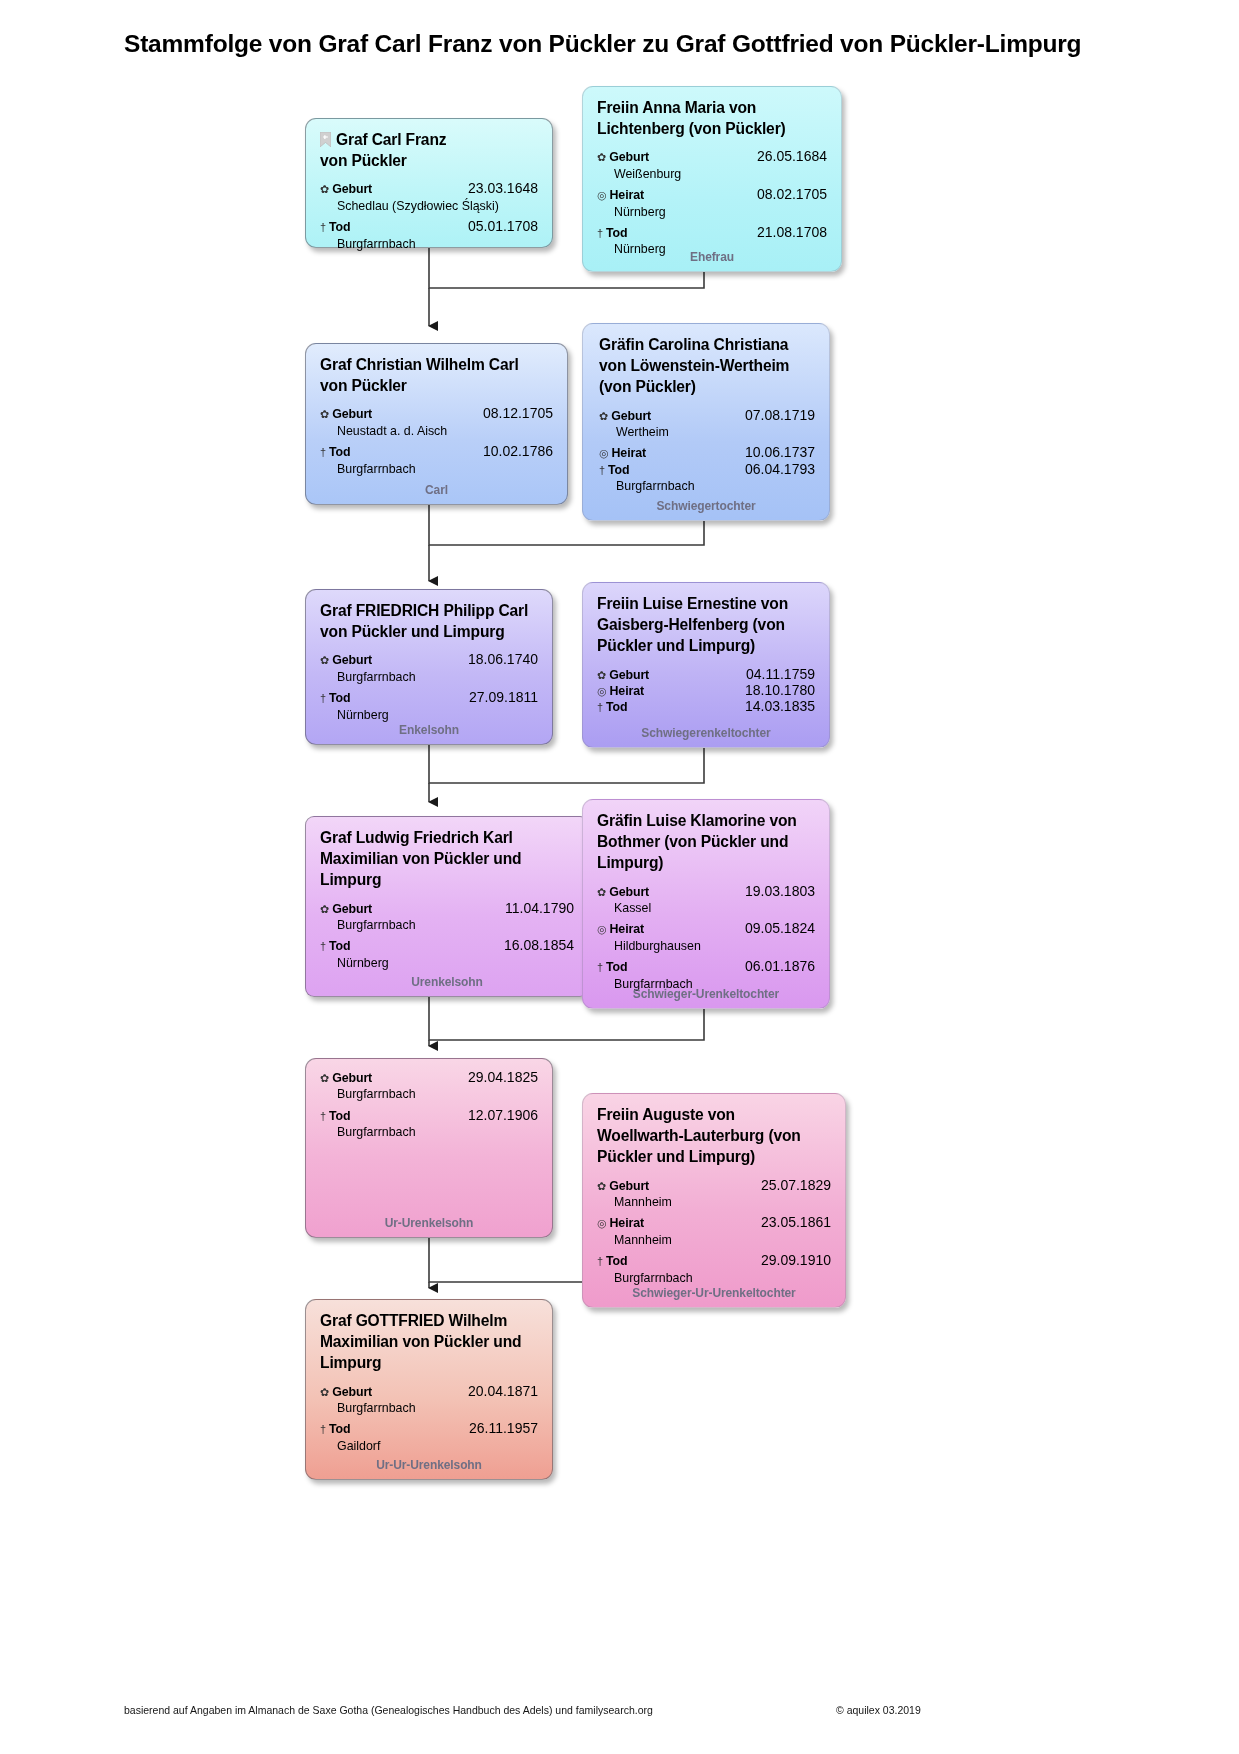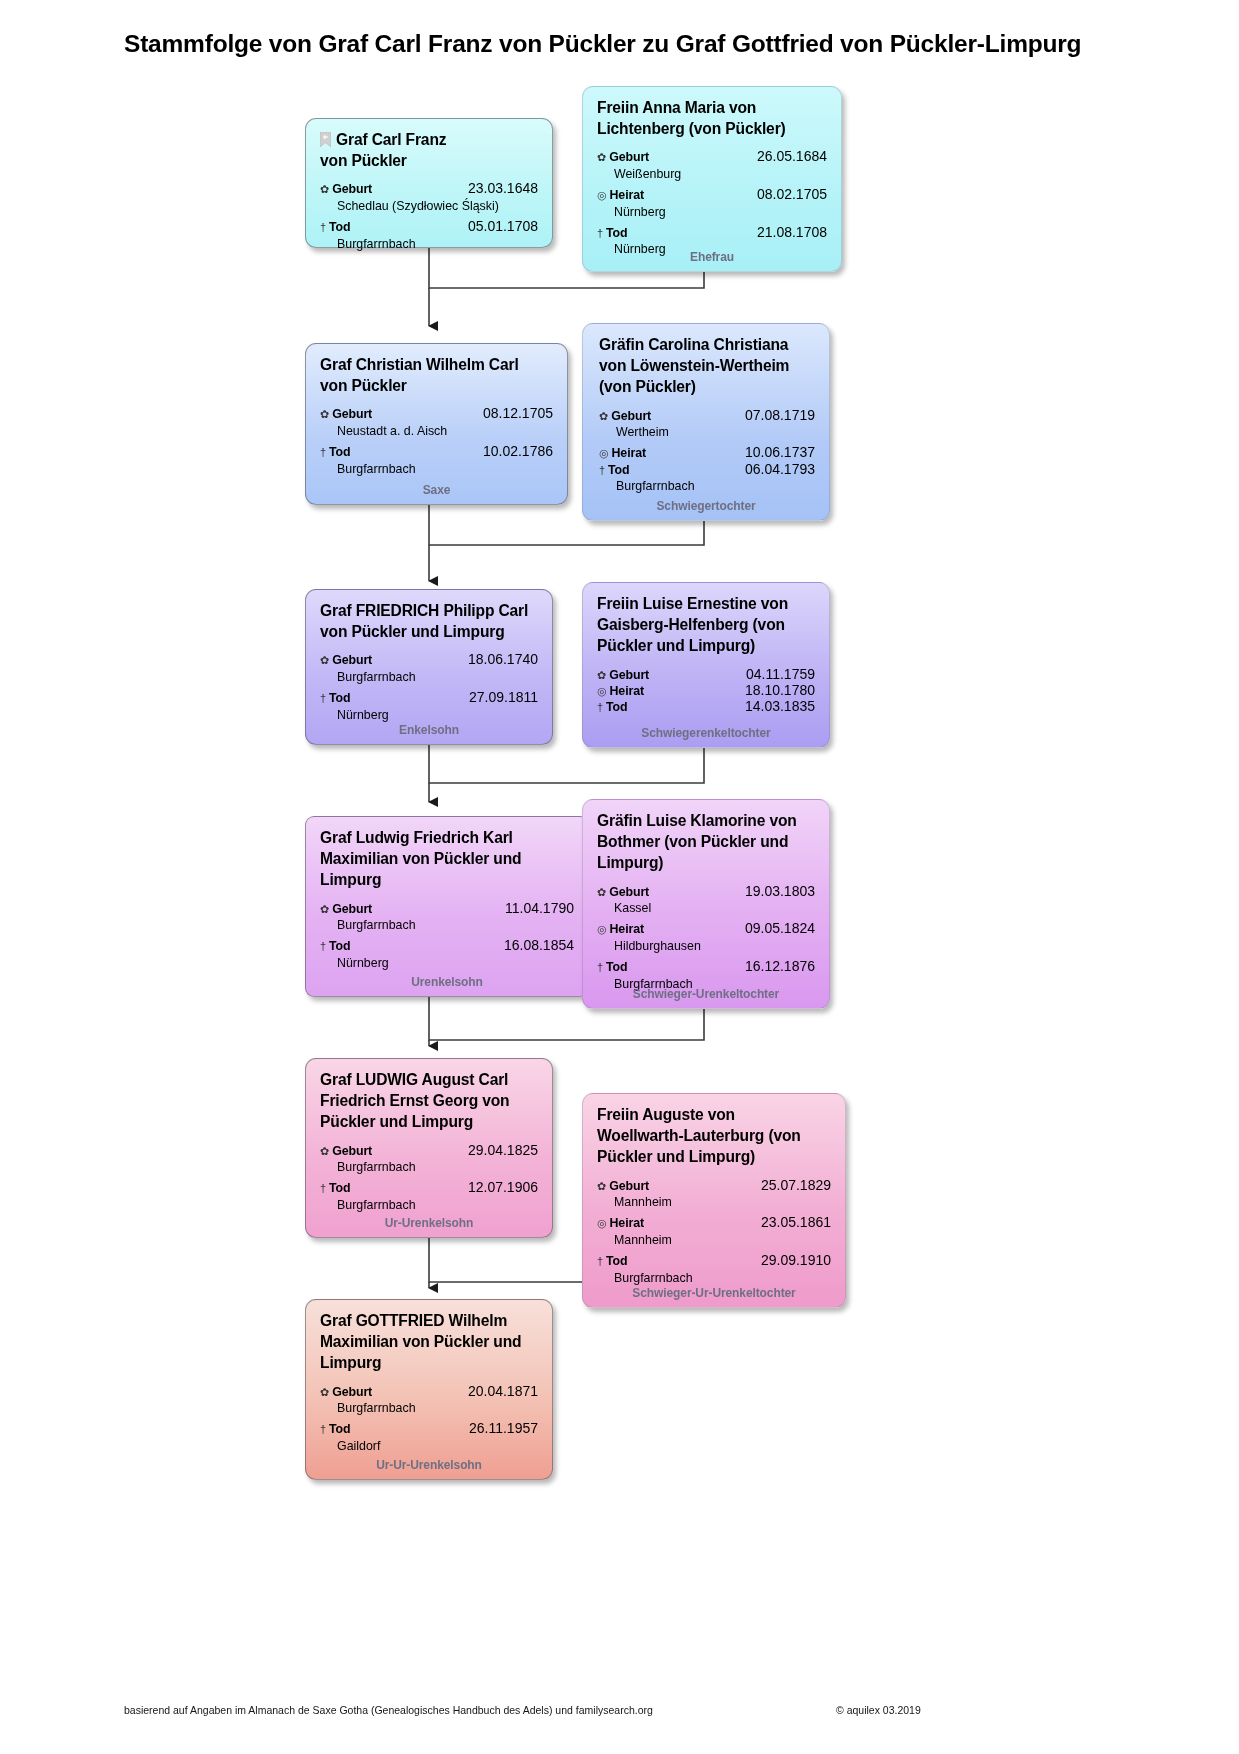--- a/index.html
+++ b/index.html
@@ -190,21 +190,21 @@
         <span class="lbl"><span class="gl">✿</span><span>Geburt</span></span>
         <span class="val">08.12.1705</span>
       </div>
       <div class="place">Neustadt a. d. Aisch</div>
       <div class="row">
         <span class="lbl"><span class="gl">†</span><span>Tod</span></span>
         <span class="val">10.02.1786</span>
       </div>
       <div class="place">Burgfarrnbach</div>
     </div>
-    <div class="relation center">Saxe</div>
+    <div class="relation center">Carl</div>
   </div>
 
   <div class="card t-blue2 soft" style="left:582px;top:323px;width:248px;height:198px;padding-left:16px;">
     <div class="name"><span>Gräfin Carolina Christiana<br>von Löwenstein-Wertheim<br>(von Pückler)</span></div>
     <div class="rows">
       <div class="row">
         <span class="lbl"><span class="gl">✿</span><span>Geburt</span></span>
         <span class="val">07.08.1719</span>
       </div>
       <div class="place">Wertheim</div>
@@ -282,29 +282,28 @@
         <span class="val">19.03.1803</span>
       </div>
       <div class="place">Kassel</div>
       <div class="row">
         <span class="lbl"><span class="gl">◎</span><span>Heirat</span></span>
         <span class="val">09.05.1824</span>
       </div>
       <div class="place">Hildburghausen</div>
       <div class="row">
         <span class="lbl"><span class="gl">†</span><span>Tod</span></span>
-        <span class="val">16.12.1876</span>
+        <span class="val">06.01.1876</span>
       </div>
       <div class="place">Burgfarrnbach</div>
     </div>
     <div class="relation center">Schwieger-Urenkeltochter</div>
   </div>
 
   <div class="card t-pink1" style="left:305px;top:1058px;width:248px;height:180px;">
-    <div class="name"><span>Graf LUDWIG August Carl<br>Friedrich Ernst Georg von<br>Pückler und Limpurg</span></div>
     <div class="rows">
       <div class="row">
         <span class="lbl"><span class="gl">✿</span><span>Geburt</span></span>
         <span class="val">29.04.1825</span>
       </div>
       <div class="place">Burgfarrnbach</div>
       <div class="row">
         <span class="lbl"><span class="gl">†</span><span>Tod</span></span>
         <span class="val">12.07.1906</span>
       </div>

